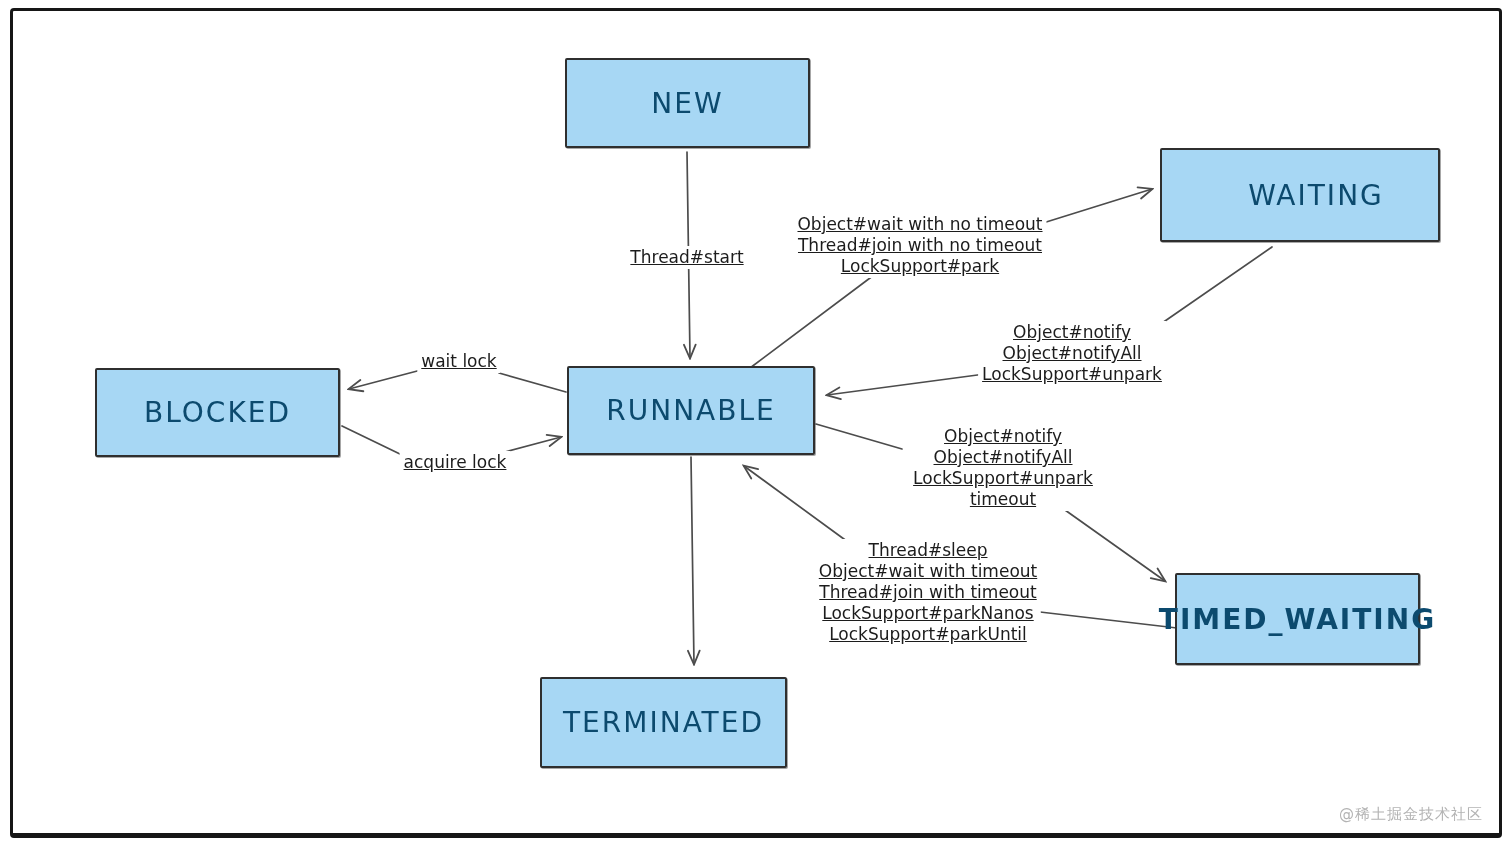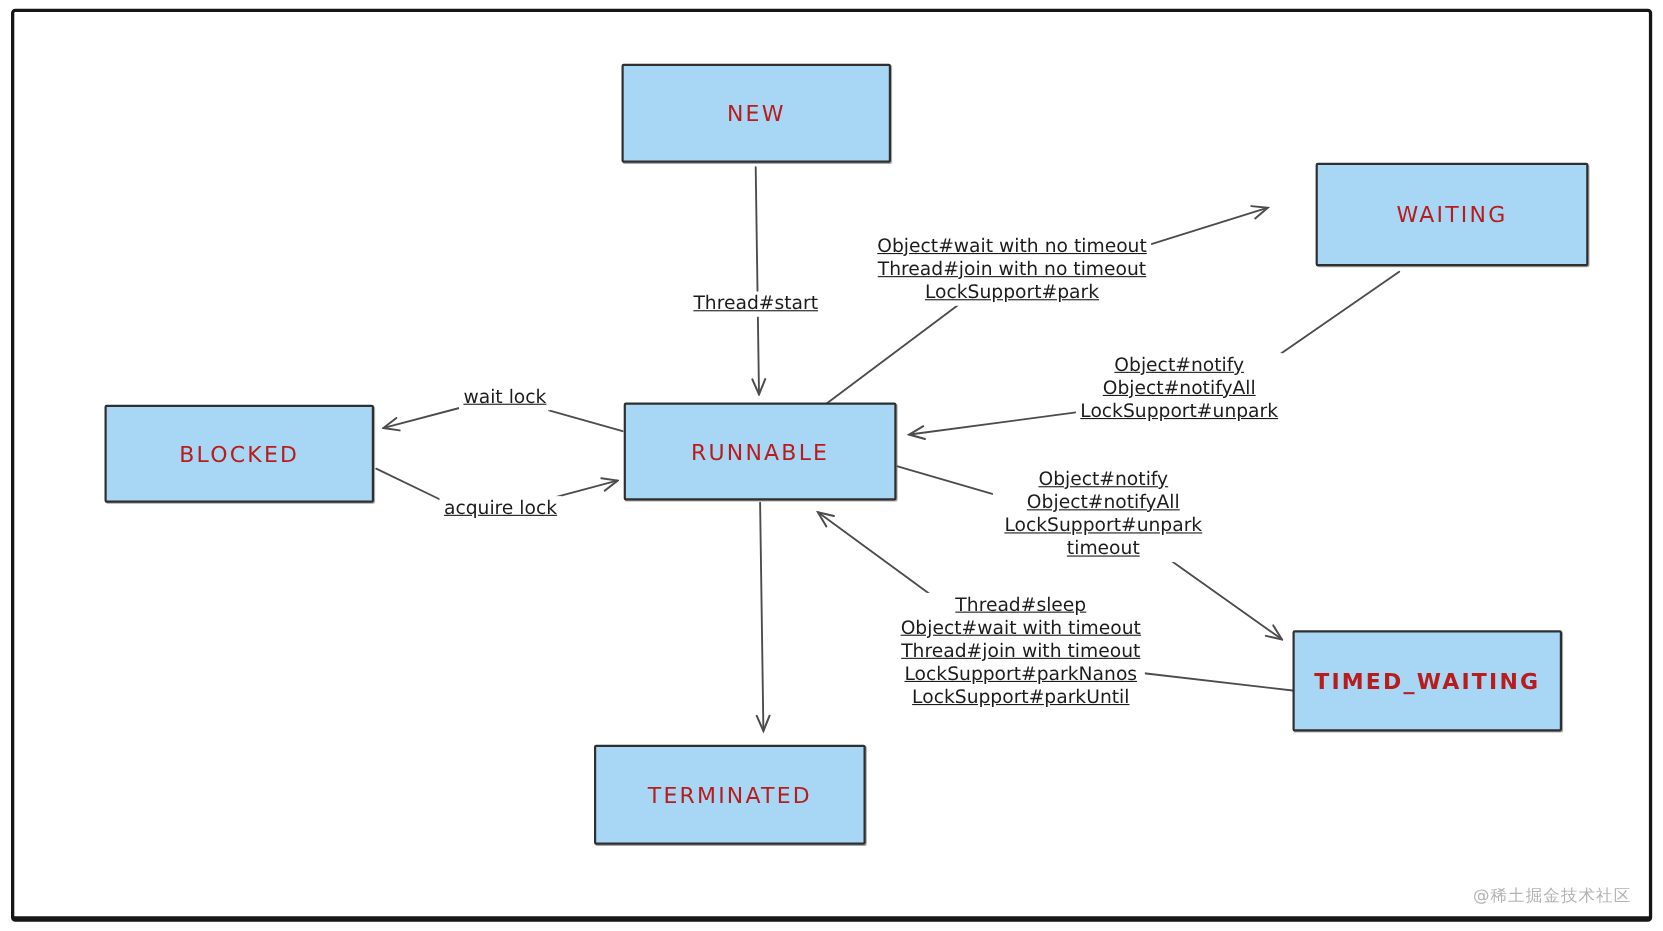--- a/index.html
+++ b/index.html
@@ -40,23 +40,23 @@
     position: absolute;
     background: #a7d7f4;
     border: 2.5px solid #2f2f2f;
     border-radius: 2px;
     box-shadow: 1px 1px 0 rgba(60,60,60,.45);
     display: flex;
     align-items: center;
     justify-content: center;
   }
   .node-label {
-    font-size: 20px;
+    font-size: 28px;
     letter-spacing: 2px;
-    color: #b91c1c;
+    color: #0c4a6e;
     white-space: nowrap;
   }
   .edge-label {
     position: absolute;
     transform: translateX(-50%);
     text-align: center;
     background: #ffffff;
     padding: 1px 4px;
     font-size: 17px;
     line-height: 21px;
@@ -117,21 +117,21 @@
       <line x1="566" y1="392" x2="499" y2="373"></line>
       <line x1="421" y1="370" x2="349" y2="389" marker-end="url(#ah)"></line>
     </g>
 
     <g>
       <line x1="342" y1="426" x2="402" y2="455"></line>
       <line x1="505" y1="452" x2="561" y2="437" marker-end="url(#ah)"></line>
     </g>
   </svg>
 
-  <div class="edge-label" style="left:687px; top:246px;margin-top:19px;">Thread#start</div>
+  <div class="edge-label" style="left:687px; top:246px;">Thread#start</div>
 
   <div class="edge-label" style="left:920px; top:213px;">
     <div>Object#wait with no timeout</div>
     <div>Thread#join with no timeout</div>
     <div>LockSupport#park</div>
   </div>
 
   <div class="edge-label" style="left:1072px; top:321px;">
     <div>Object#notify</div>
     <div>Object#notifyAll</div>
@@ -154,21 +154,21 @@
     <div>Object#wait with timeout</div>
     <div>Thread#join with timeout</div>
     <div>LockSupport#parkNanos</div>
     <div>LockSupport#parkUntil</div>
   </div>
 
   <div class="node" style="left:565px; top:58px; width:241px; height:86px;">
     <span class="node-label">NEW</span>
   </div>
 
-  <div class="node" style="left:1196px; top:148px; width:244px; height:90px;">
+  <div class="node" style="left:1160px; top:148px; width:244px; height:90px;padding-left:32px;">
     <span class="node-label">WAITING</span>
   </div>
 
   <div class="node" style="left:95px; top:368px; width:241px; height:85px;">
     <span class="node-label">BLOCKED</span>
   </div>
 
   <div class="node" style="left:567px; top:366px; width:244px; height:85px;">
     <span class="node-label">RUNNABLE</span>
   </div>

